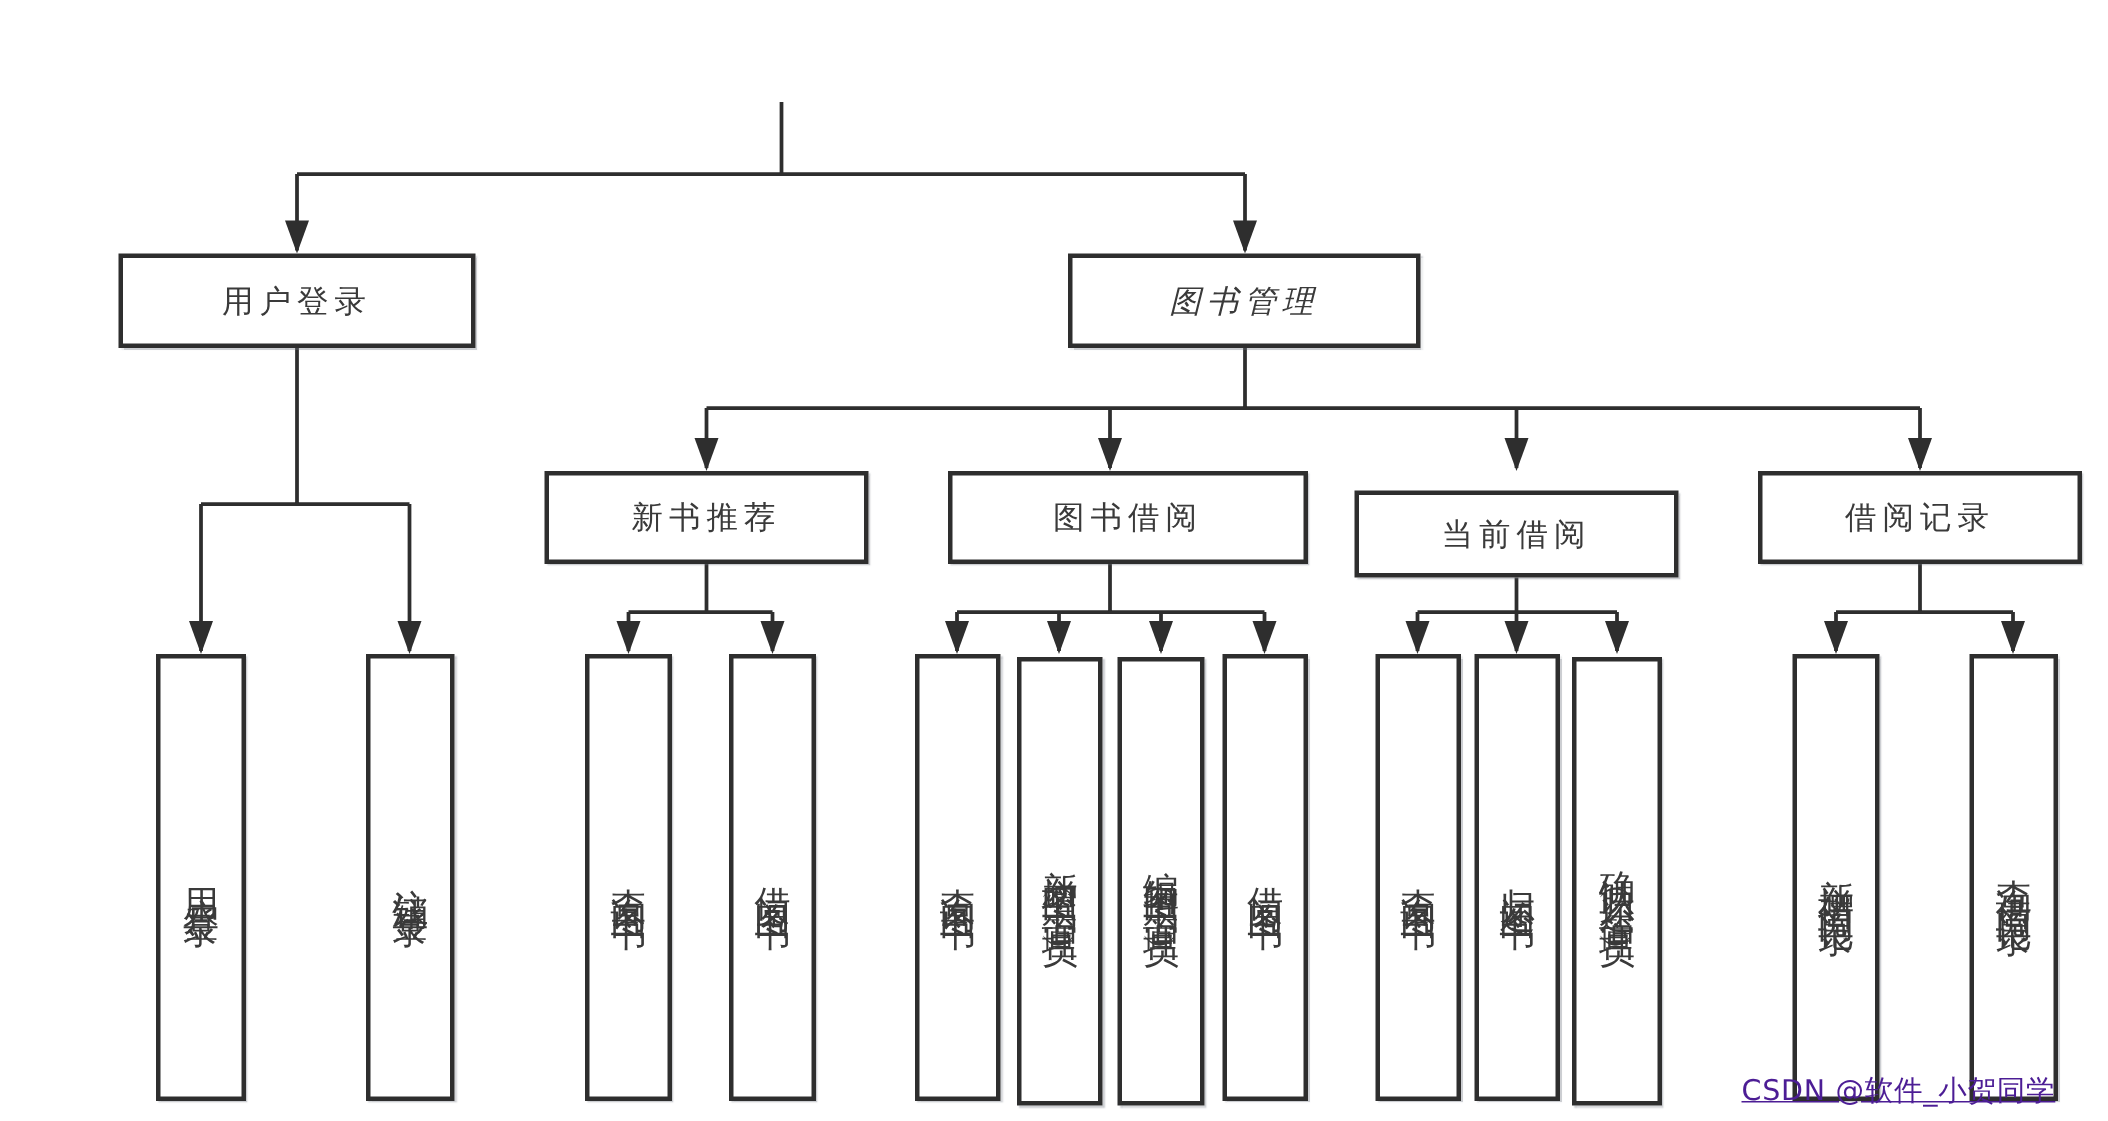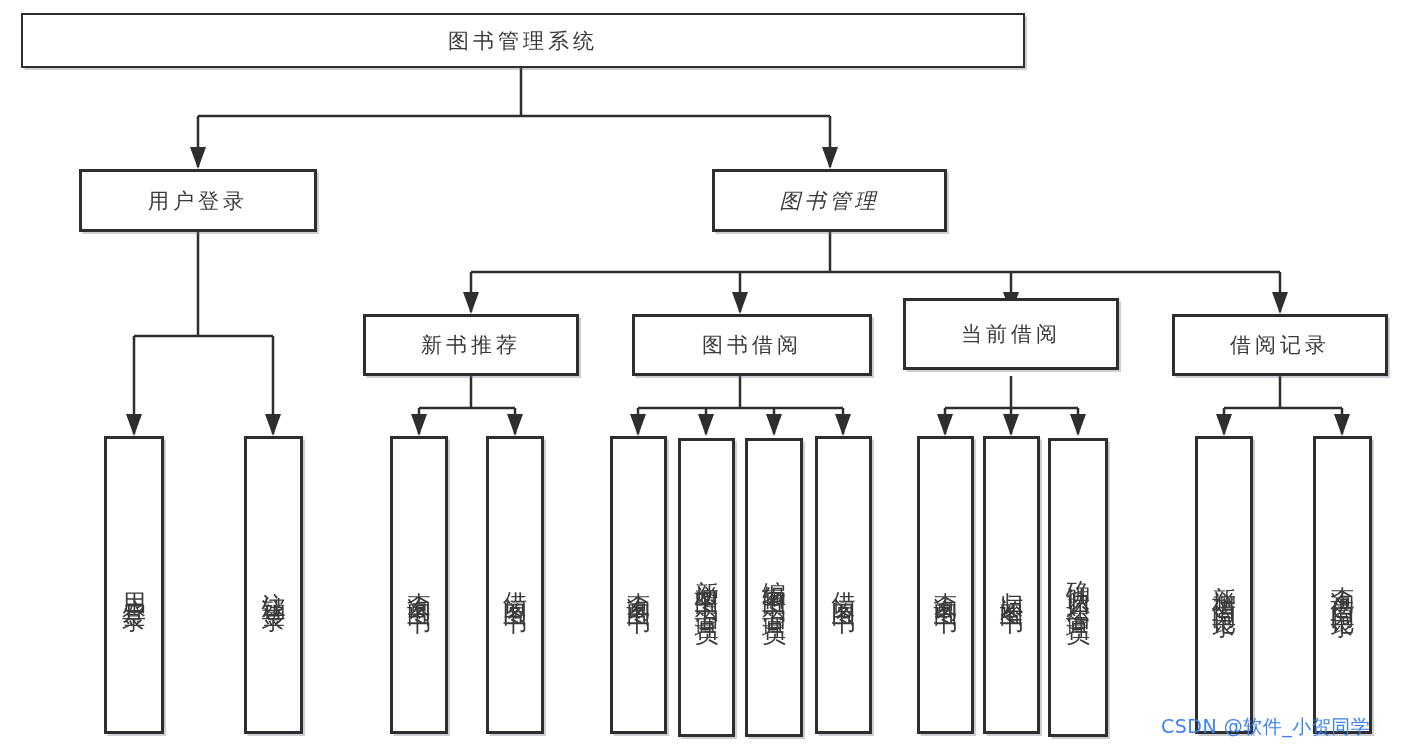--- a/index.html
+++ b/index.html
@@ -15,21 +15,21 @@
     box-shadow:1.5px 1.5px 1px rgba(110,115,125,0.35);
   }
   .node.root { border-width:2.5px; }
   .hnode { font-size:21px; letter-spacing:4px; white-space:nowrap; }
   .vnode {
     writing-mode:vertical-rl; text-orientation:mixed;
     font-size:24px; letter-spacing:6px; line-height:1;
   }
   .watermark {
     position:absolute; left:1161px; top:714px;
-    font-size:19px; letter-spacing:0.5px; color:#3b82f6; white-space:nowrap;
+    font-size:19px; letter-spacing:0.5px; color:#4c1d95; white-space:nowrap;text-decoration:underline;
   }
 </style>
 </head>
 <body>
 
 <div class="canvas">
 
   <svg class="connectors" viewBox="0 0 1405 747" xmlns="http://www.w3.org/2000/svg">
     <g stroke="#2e2e2e" stroke-width="2.5" fill="none">
 
@@ -63,28 +63,27 @@
       <polygon points="766,414 782,414 774,436"></polygon>
       <polygon points="835,414 851,414 843,436"></polygon>
       <polygon points="937,414 953,414 945,436"></polygon>
       <polygon points="1003,414 1019,414 1011,436"></polygon>
       <polygon points="1070,414 1086,414 1078,436"></polygon>
       <polygon points="1216,414 1232,414 1224,436"></polygon>
       <polygon points="1334,414 1350,414 1342,436"></polygon>
     </g>
   </svg>
 
-  <div class="node root hnode" style="left:21px; top:13px; width:1004px; height:55px;">图书管理系统</div>
 
   <div class="node hnode" style="left:79px; top:169px; width:238px; height:63px;">用户登录</div>
   <div class="node hnode" style="left:712px; top:169px; width:235px; height:63px;font-style:italic;">图书管理</div>
 
   <div class="node hnode" style="left:363px; top:314px; width:216px; height:62px;">新书推荐</div>
   <div class="node hnode" style="left:632px; top:314px; width:240px; height:62px;">图书借阅</div>
-  <div class="node hnode" style="left:903px; top:298px; width:216px; height:72px;">当前借阅</div>
+  <div class="node hnode" style="left:903px; top:327px; width:216px; height:58px;">当前借阅</div>
   <div class="node hnode" style="left:1172px; top:314px; width:216px; height:62px;">借阅记录</div>
 
   <div class="node vnode" style="left:104px; top:436px; width:60px; height:298px;">用户登录</div>
   <div class="node vnode" style="left:244px; top:436px; width:59px; height:298px;">注销登录</div>
 
   <div class="node vnode" style="left:390px; top:436px; width:58px; height:298px;">查询图书</div>
   <div class="node vnode" style="left:486px; top:436px; width:58px; height:298px;">借阅图书</div>
 
   <div class="node vnode" style="left:610px; top:436px; width:57px; height:298px;">查询图书</div>
   <div class="node vnode" style="left:678px; top:438px; width:57px; height:299px;">新增图书（管理员）</div>

